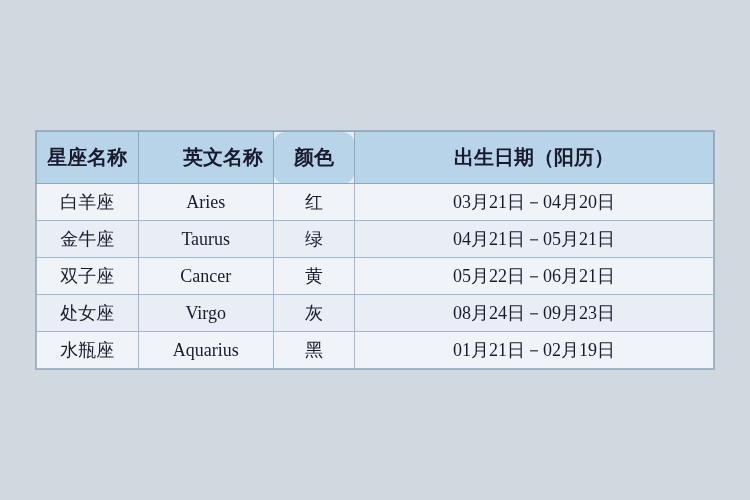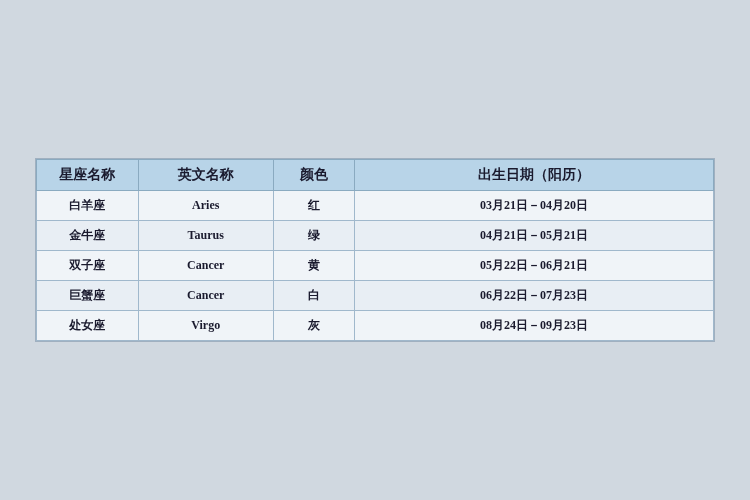--- a/index.html
+++ b/index.html
@@ -26,44 +26,43 @@
     }
 
     table {
       width: 100%;
       border-collapse: collapse;
     }
 
     thead tr th {
       background-color: #b8d4e8;
       border: 1px solid #8aaac0;
-      padding: 6px 10px;
+      padding: 12px 10px;
       text-align: center;
       font-weight: bold;
       color: #1a1a2e;
-      font-size: 14px;
+      font-size: 20px;
     }
 
     tbody tr td {
       border: 1px solid #a0b8cc;
       padding: 6px 10px;
       text-align: center;
       color: #1a1a2e;
-      font-size: 12px;
+      font-size: 18px;
       background-color: #f0f4f8;
-      font-weight: bold;
     }
 
     tbody tr:nth-child(even) td {
       background-color: #e8eef4;
     }
 
     .col-chinese { width: 15%; }
-    .col-english { width: 20%; }
-    .col-color   { width: 12%; }
+    .col-english { width: 20%; text-align: right; }
+    .col-color   { width: 12%; border-radius: 13px; }
     .col-date    { width: 53%; }
   </style>
 </head>
 <body>
 
 <div class="table-container">
   <table>
     <thead>
       <tr>
         <th class="col-chinese">星座名称</th>
@@ -85,26 +84,26 @@
           <td>绿</td>
           <td>04月21日－05月21日</td>
         </tr>
         <tr>
           <td>双子座</td>
           <td>Cancer</td>
           <td>黄</td>
           <td>05月22日－06月21日</td>
         </tr>
         <tr>
-          <td>巨蟹座</td>
-          <td>Cancer</td>
-          <td>白</td>
-          <td>06月22日－07月23日</td>
-        </tr>
-        <tr>
           <td>处女座</td>
           <td>Virgo</td>
           <td>灰</td>
           <td>08月24日－09月23日</td>
+        </tr>
+        <tr>
+          <td>水瓶座</td>
+          <td>Aquarius</td>
+          <td>黑</td>
+          <td>01月21日－02月19日</td>
         </tr>
       </tbody>
   </table>
 </div>
 
 </body></html>

